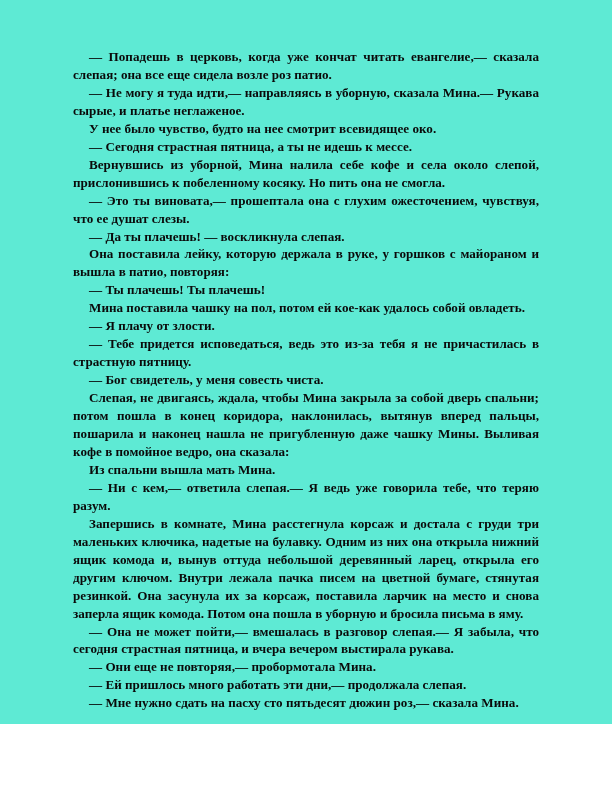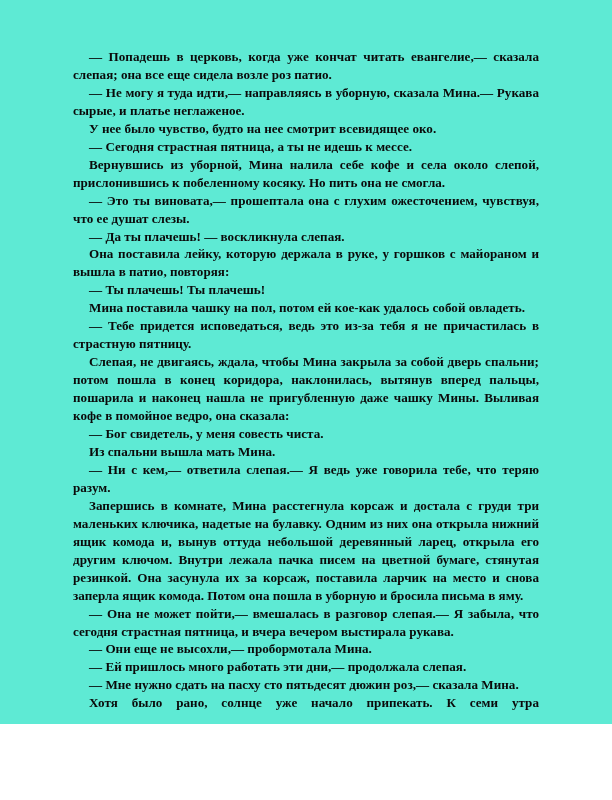--- a/index.html
+++ b/index.html
@@ -61,28 +61,28 @@
     <p class="para indent">— Попадешь в церковь, когда уже кончат читать евангелие,— сказала слепая; она все еще сидела возле роз патио.</p>
     <p class="para indent">— Не могу я туда идти,— направляясь в уборную, сказала Мина.— Рукава сырые, и платье неглаженое.</p>
     <p class="para indent">У нее было чувство, будто на нее смотрит всевидящее око.</p>
     <p class="para indent">— Сегодня страстная пятница, а ты не идешь к мессе.</p>
     <p class="para indent">Вернувшись из уборной, Мина налила себе кофе и села около слепой, прислонившись к побеленному косяку. Но пить она не смогла.</p>
     <p class="para indent">— Это ты виновата,— прошептала она с глухим ожесточением, чувствуя, что ее душат слезы.</p>
     <p class="para indent">— Да ты плачешь! — воскликнула слепая.</p>
     <p class="para indent">Она поставила лейку, которую держала в руке, у горшков с майораном и вышла в патио, повторяя:</p>
     <p class="para indent">— Ты плачешь! Ты плачешь!</p>
     <p class="para indent">Мина поставила чашку на пол, потом ей кое-как удалось собой овладеть.</p>
+    <p class="para indent">— Я плачу от злости.</p>
     <p class="para indent">— Тебе придется исповедаться, ведь это из-за тебя я не причастилась в страстную пятницу.</p>
+    <p class="para indent">— Бог свидетель, у меня совесть чиста.</p>
     <p class="para indent">Слепая, не двигаясь, ждала, чтобы Мина закрыла за собой дверь спальни; потом пошла в конец коридора, наклонилась, вытянув вперед пальцы, пошарила и наконец нашла не пригубленную даже чашку Мины. Выливая кофе в помойное ведро, она сказала:</p>
-    <p class="para indent">— Бог свидетель, у меня совесть чиста.</p>
     <p class="para indent">Из спальни вышла мать Мина.</p>
     <p class="para indent">— Ни с кем,— ответила слепая.— Я ведь уже говорила тебе, что теряю разум.</p>
     <p class="para indent">Запершись в комнате, Мина расстегнула корсаж и достала с груди три маленьких ключика, надетые на булавку. Одним из них она открыла нижний ящик комода и, вынув оттуда небольшой деревянный ларец, открыла его другим ключом. Внутри лежала пачка писем на цветной бумаге, стянутая резинкой. Она засунула их за корсаж, поставила ларчик на место и снова заперла ящик комода. Потом она пошла в уборную и бросила письма в яму.</p>
     <p class="para indent">— Она не может пойти,— вмешалась в разговор слепая.— Я забыла, что сегодня страстная пятница, и вчера вечером выстирала рукава.</p>
-    <p class="para indent">— Они еще не высохли,— пробормотала Мина.</p>
+    <p class="para indent">— Они еще не повторяя,— пробормотала Мина.</p>
     <p class="para indent">— Ей пришлось много работать эти дни,— продолжала слепая.</p>
     <p class="para indent">— Мне нужно сдать на пасху сто пятьдесят дюжин роз,— сказала Мина.</p>
-    <p class="para indent stretch-last">Хотя было рано, солнце уже начало припекать. К семи утра</p>
   </div>
 
   <div id="page-number">26</div>
 
 </div>
 
 </body></html>

